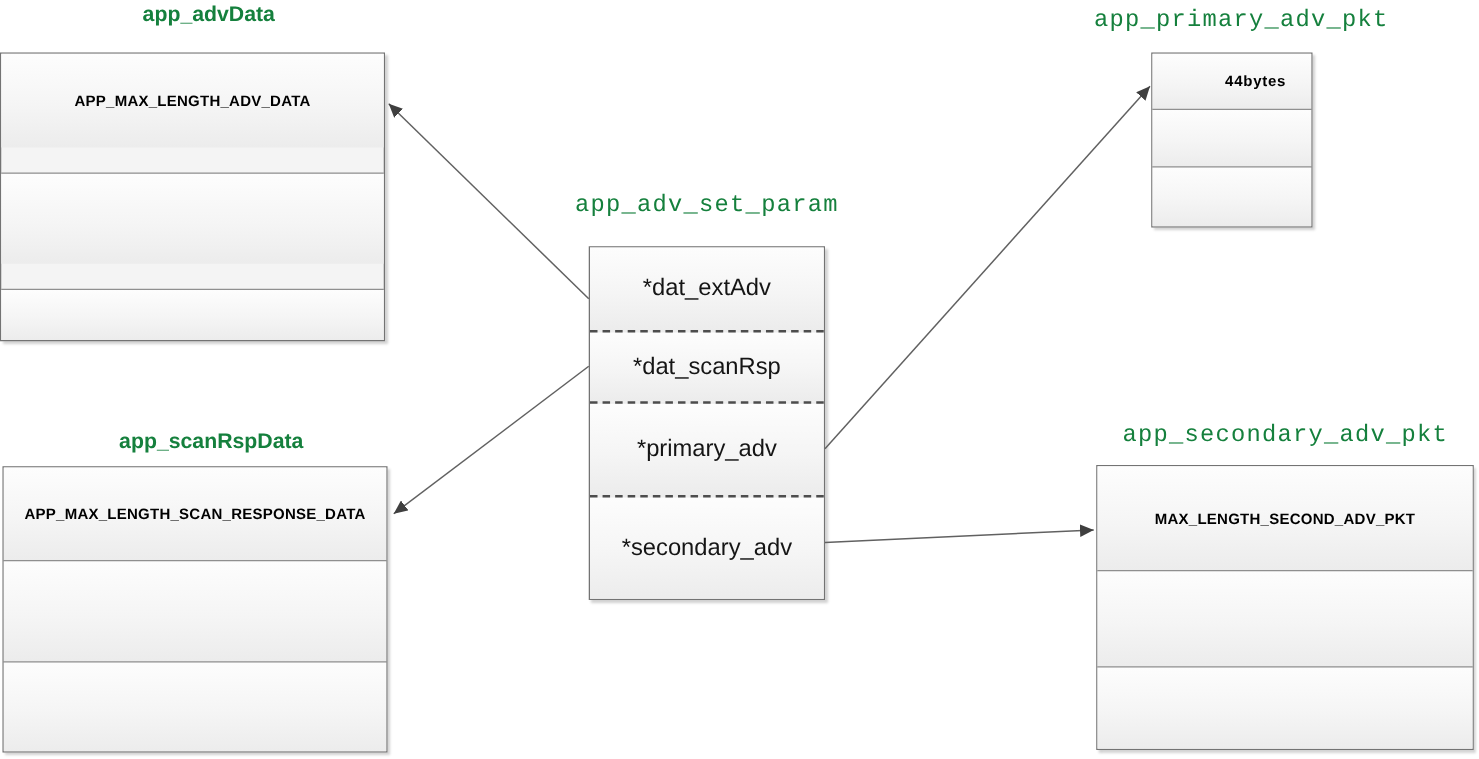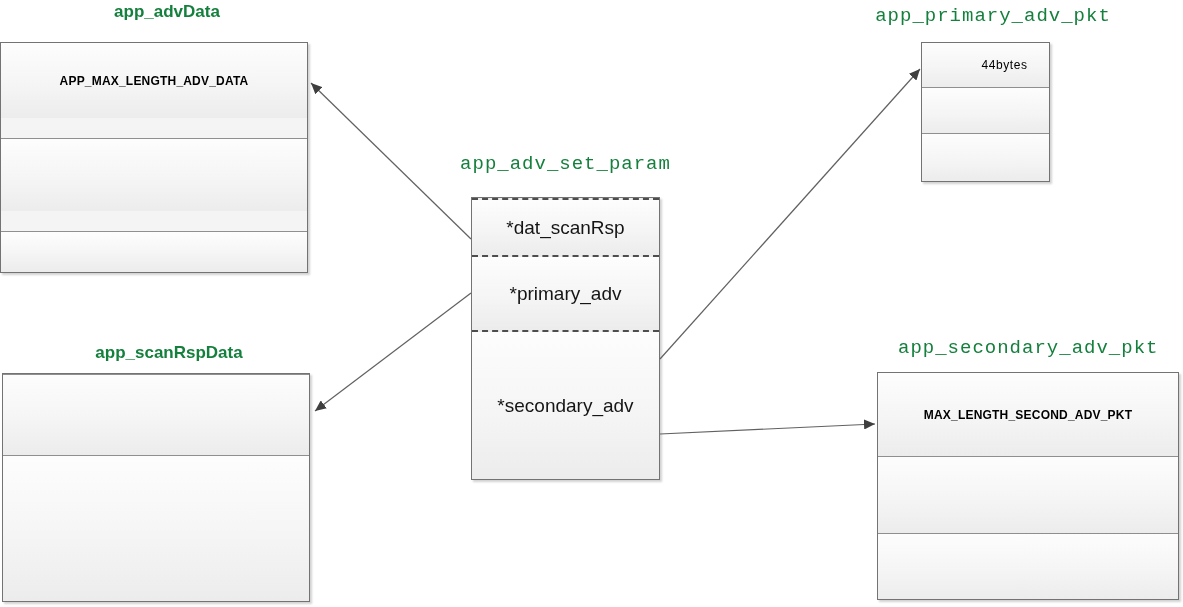--- a/index.html
+++ b/index.html
@@ -56,21 +56,21 @@
   .sep-solid { border-top: 1px solid #8f8f8f; }
   .sep-dashed { border-top: 2px dashed #4d4d4d; }
   .cell-label {
     font-size: 12px;
     font-weight: bold;
     letter-spacing: 0.2px;
     white-space: nowrap;
   }
   .cell-label-plain {
     font-size: 12px;
-    font-weight: normal;
+    font-weight: bold;
     letter-spacing: 0.6px;
     white-space: nowrap;
     margin-left: 38px;
   }
   .field-label {
     font-size: 19px;
     font-weight: normal;
     color: #151515;
     white-space: nowrap;
   }
@@ -113,35 +113,41 @@
       </div>
       <div class="struct-row sep-solid flexfill">
         <span class="cell-label-plain"></span>
       </div>
     </div>
   </div>
 
   <div class="entity">
     <div class="entity-title title-mono" style="left:448px; top:152px; width:235px;">app_adv_set_param</div>
     <div class="struct-box" style="left:471px; top:197px; width:189px; height:283px;">
+      <div class="struct-row" style="height:66px;">
+        <span class="field-label">*dat_extAdv</span>
+      </div>
       <div class="struct-row sep-dashed" style="height:57px;">
         <span class="field-label">*dat_scanRsp</span>
       </div>
       <div class="struct-row sep-dashed" style="height:75px;">
         <span class="field-label">*primary_adv</span>
       </div>
       <div class="struct-row sep-dashed flexfill">
         <span class="field-label">*secondary_adv</span>
       </div>
     </div>
   </div>
 
   <div class="entity">
     <div class="entity-title title-sans" style="left:2px; top:341px; width:334px;">app_scanRspData</div>
     <div class="struct-box" style="left:2px; top:373px; width:308px; height:229px;">
+      <div class="struct-row" style="height:74px;">
+        <span class="cell-label">APP_MAX_LENGTH_SCAN_RESPONSE_DATA</span>
+      </div>
       <div class="struct-row sep-solid" style="height:81px;">
         <span class="cell-label"></span>
       </div>
       <div class="struct-row sep-solid flexfill">
         <span class="cell-label"></span>
       </div>
     </div>
   </div>
 
   <div class="entity">

